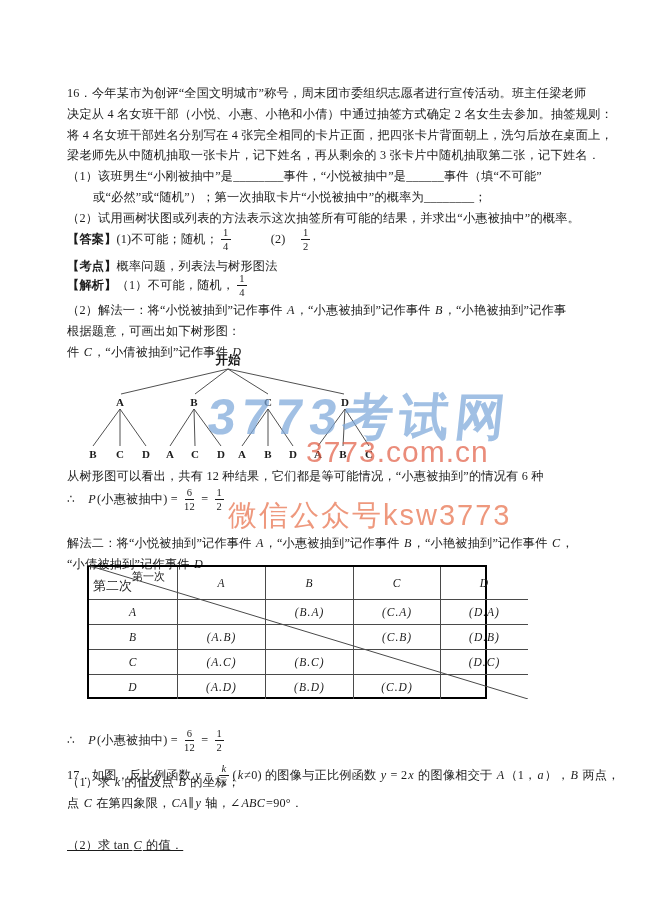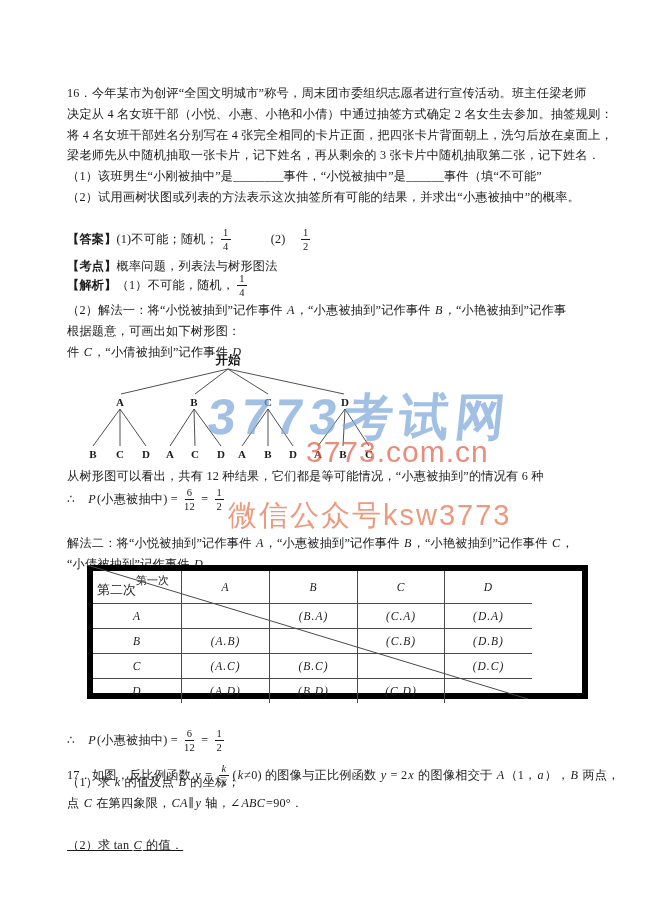--- a/index.html
+++ b/index.html
@@ -17,21 +17,21 @@
   .frac .fd{padding-top:1px;}
   
   .mi{font-style:italic;font-family:"Liberation Serif",serif;padding:0 1px;}
   
   .tree{position:absolute;left:0;top:352px;width:420px;height:118px;}
   .tree svg{position:absolute;left:0;top:0;}
   .tnode{position:absolute;transform:translateX(-50%);font-size:11px;font-weight:bold;
          font-family:"Liberation Serif",serif;line-height:12px;}
   .troot{position:absolute;transform:translateX(-50%);font-size:12.5px;font-weight:bold;line-height:14px;}
   
-  .otable{position:absolute;left:87px;top:565px;width:501px;height:134px;border:6px solid #000000;
+  .otable{position:absolute;left:87px;top:565px;width:400px;height:134px;border:2px solid #000000;
           box-sizing:border-box;display:grid;grid-template-columns:89px 88px 88px 87px 87px;
           grid-template-rows:33px 25px 25px 25px 24px;}
   .tcell{border-right:1px solid #4a4a4a;border-bottom:1px solid #4a4a4a;display:flex;align-items:center;
          justify-content:center;font-style:italic;font-size:11.5px;letter-spacing:1px;}
   .lc{border-right:none;}
   .lr{border-bottom:none;}
   .corner{position:relative;font-style:normal;}
   .corner .c1{position:absolute;top:2px;right:12px;font-size:11px;letter-spacing:0;}
   .corner .c2{position:absolute;bottom:4px;left:4px;font-size:13px;letter-spacing:0;}
   .diag{position:absolute;left:87px;top:565px;width:441px;height:134px;pointer-events:none;}
@@ -50,20 +50,21 @@
 <body>
 
 <div class="screen">
 
   <div class="abs" style="left:67px;top:83px;">
     <div class="ln">16．今年某市为创评“全国文明城市”称号，周末团市委组织志愿者进行宣传活动。班主任梁老师</div>
     <div class="ln">决定从 4 名女班干部（小悦、小惠、小艳和小倩）中通过抽签方式确定 2 名女生去参加。抽签规则：</div>
     <div class="ln">将 4 名女班干部姓名分别写在 4 张完全相同的卡片正面，把四张卡片背面朝上，洗匀后放在桌面上，</div>
     <div class="ln">梁老师先从中随机抽取一张卡片，记下姓名，再从剩余的 3 张卡片中随机抽取第二张，记下姓名．</div>
     <div class="ln">（1）该班男生“小刚被抽中”是________事件，“小悦被抽中”是______事件（填“不可能”</div>
+    <div class="ln indent2">或“必然”或“随机”）；第一次抽取卡片“小悦被抽中”的概率为________；</div>
     <div class="ln">（2）试用画树状图或列表的方法表示这次抽签所有可能的结果，并求出“小惠被抽中”的概率。</div>
   </div>
 
   <div class="abs ln-tall" style="left:67px;top:224px;">
     <span class="blabel">【答案】</span><span>(1)不可能；随机；<span class="frac">
           <span class="fn">1</span>
           <span class="fd">4</span>
         </span>　　　(2)　<span class="frac">
           <span class="fn">1</span>
           <span class="fd">2</span>

